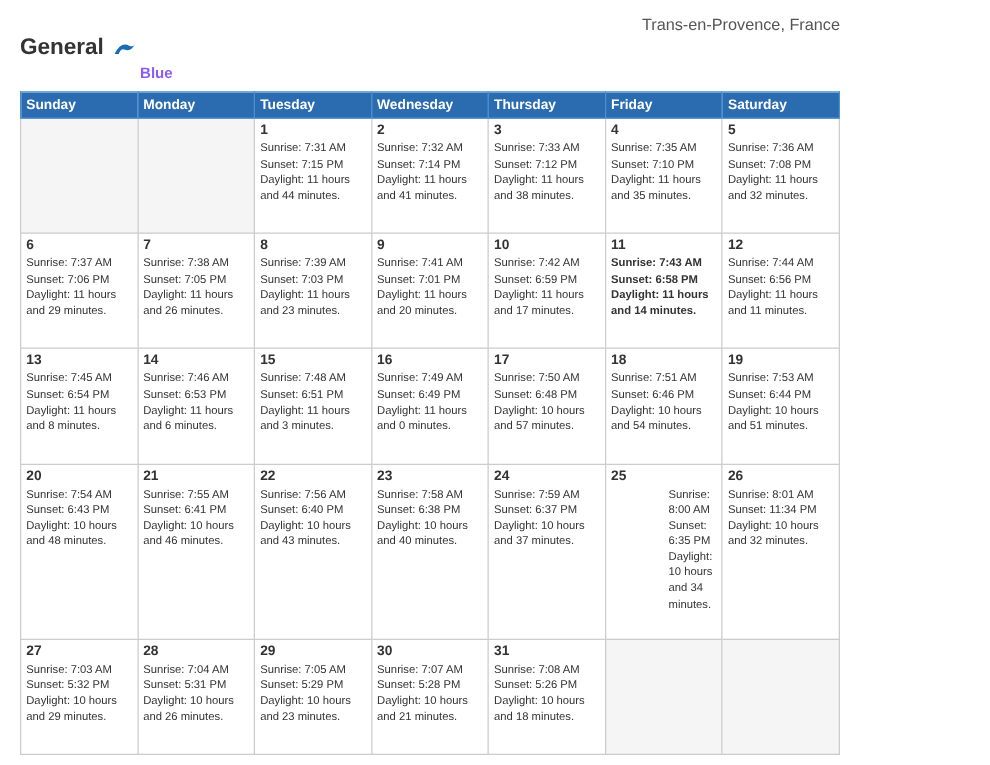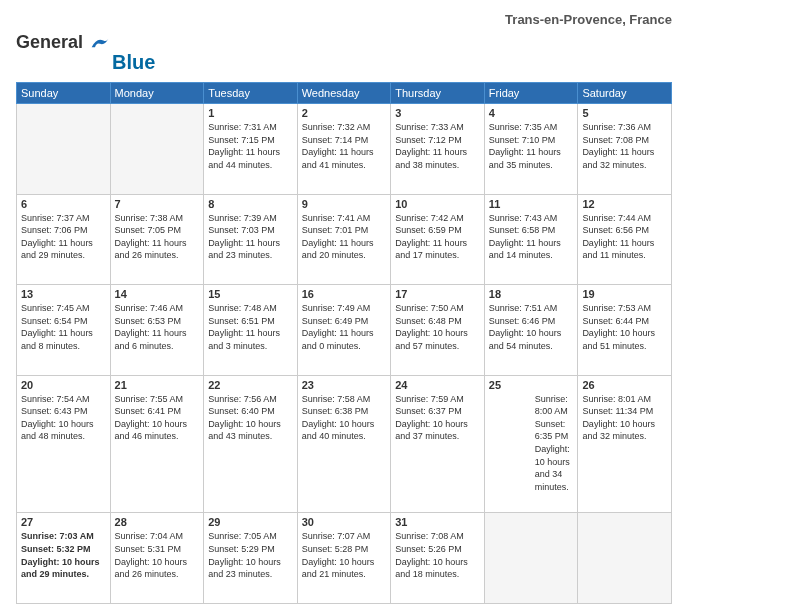--- a/index.html
+++ b/index.html
@@ -38,34 +38,33 @@
     }
     .month-title {
       font-size: 30px;
       font-weight: normal;
       color: #333;
       line-height: 1.1;
     }
     .location {
       font-size: 13px;
       color: #555;
-      font-weight: bold;
     }
     .calendar {
       flex: 1;
       border: 1px solid #ccc;
       border-collapse: collapse;
       width: 100%;
       table-layout: fixed;
     }
     .calendar th {
       background: #2b6cb0;
       color: #fff;
       font-size: 11px;
-      font-weight: normal;
+      font-weight: bold;
       padding: 4px 4px;
       text-align: left;
       border: 1px solid #4a8fd0;
     }
     .calendar td {
       border: 1px solid #ccc;
       vertical-align: top;
       padding: 3px 4px;
       font-size: 9.5px;
       color: #333;
@@ -94,21 +93,21 @@
   <div class="header">
     <div class="logo">
       <div>
         <div style="display:flex;align-items:center;">
           <div style="font-size:18px;font-weight:bold;color:#333;line-height:1.1;">
             <span>General</span>
             <svg class="logo-icon" viewBox="0 0 24 18" style="display:inline-block;vertical-align:middle;margin-left:2px;">
               <path d="M2 14 Q8 2 16 6 Q20 8 22 4 Q18 12 12 10 Q8 8 6 14Z" fill="#1a6cb5"></path>
             </svg>
           </div>
-          <div style="font-size:20px;font-weight:bold;color:#0369a1;margin-left:2px;margin-top:39px;">Blue</div>
+          <div style="font-size:12px;font-weight:bold;color:#8b5cf6;margin-left:2px;margin-top:39px;">Blue</div>
         </div>
       </div>
     </div>
     <div class="header-right">
       <div class="location">Trans-en-Provence, France</div>
     </div>
   </div>
 
   <table class="calendar">
     <thead>
@@ -193,21 +192,21 @@
           </td>
           <td>
             <span class="day-num">10</span>
             <div class="day-info" style="white-space: pre-line;">Sunrise: 7:42 AM
 Sunset: 6:59 PM
 Daylight: 11 hours
 and 17 minutes.</div>
           </td>
           <td>
             <span class="day-num">11</span>
-            <div class="day-info" style="white-space: pre-line;">Sunrise: 7:43 AM
+            <div class="day-info" style="white-space: pre-line; font-weight: bold;">Sunrise: 7:43 AM
 Sunset: 6:58 PM
 Daylight: 11 hours
 and 14 minutes.</div>
           </td>
           <td>
             <span class="day-num">12</span>
             <div class="day-info" style="white-space: pre-line;">Sunrise: 7:44 AM
 Sunset: 6:56 PM
 Daylight: 11 hours
 and 11 minutes.</div>
@@ -311,21 +310,21 @@
             <span class="day-num">26</span>
             <div class="day-info" style="white-space: pre-line;">Sunrise: 8:01 AM
 Sunset: 11:34 PM
 Daylight: 10 hours
 and 32 minutes.</div>
           </td>
         </tr>
         <tr>
           <td>
             <span class="day-num">27</span>
-            <div class="day-info" style="white-space: pre-line; font-weight: bold;">Sunrise: 7:03 AM
+            <div class="day-info" style="white-space: pre-line;">Sunrise: 7:03 AM
 Sunset: 5:32 PM
 Daylight: 10 hours
 and 29 minutes.</div>
           </td>
           <td>
             <span class="day-num">28</span>
             <div class="day-info" style="white-space: pre-line;">Sunrise: 7:04 AM
 Sunset: 5:31 PM
 Daylight: 10 hours
 and 26 minutes.</div>

